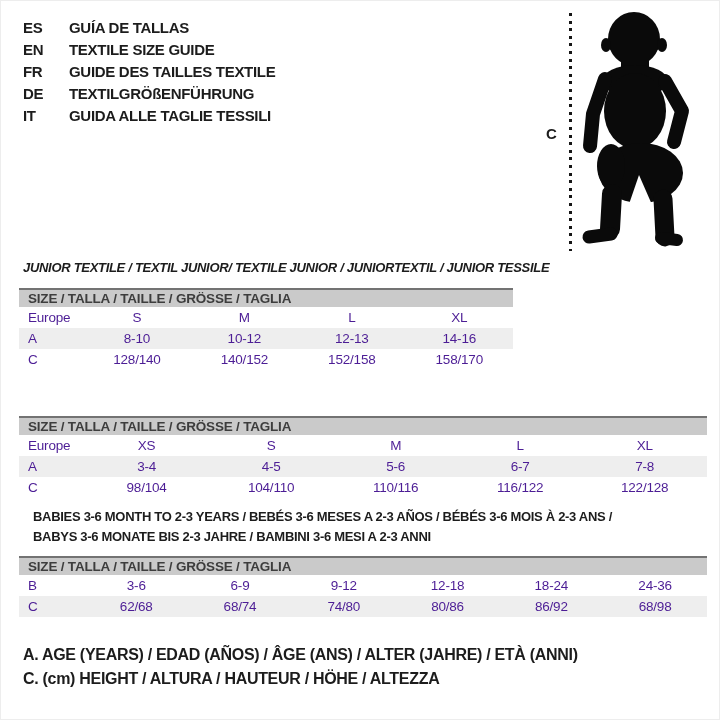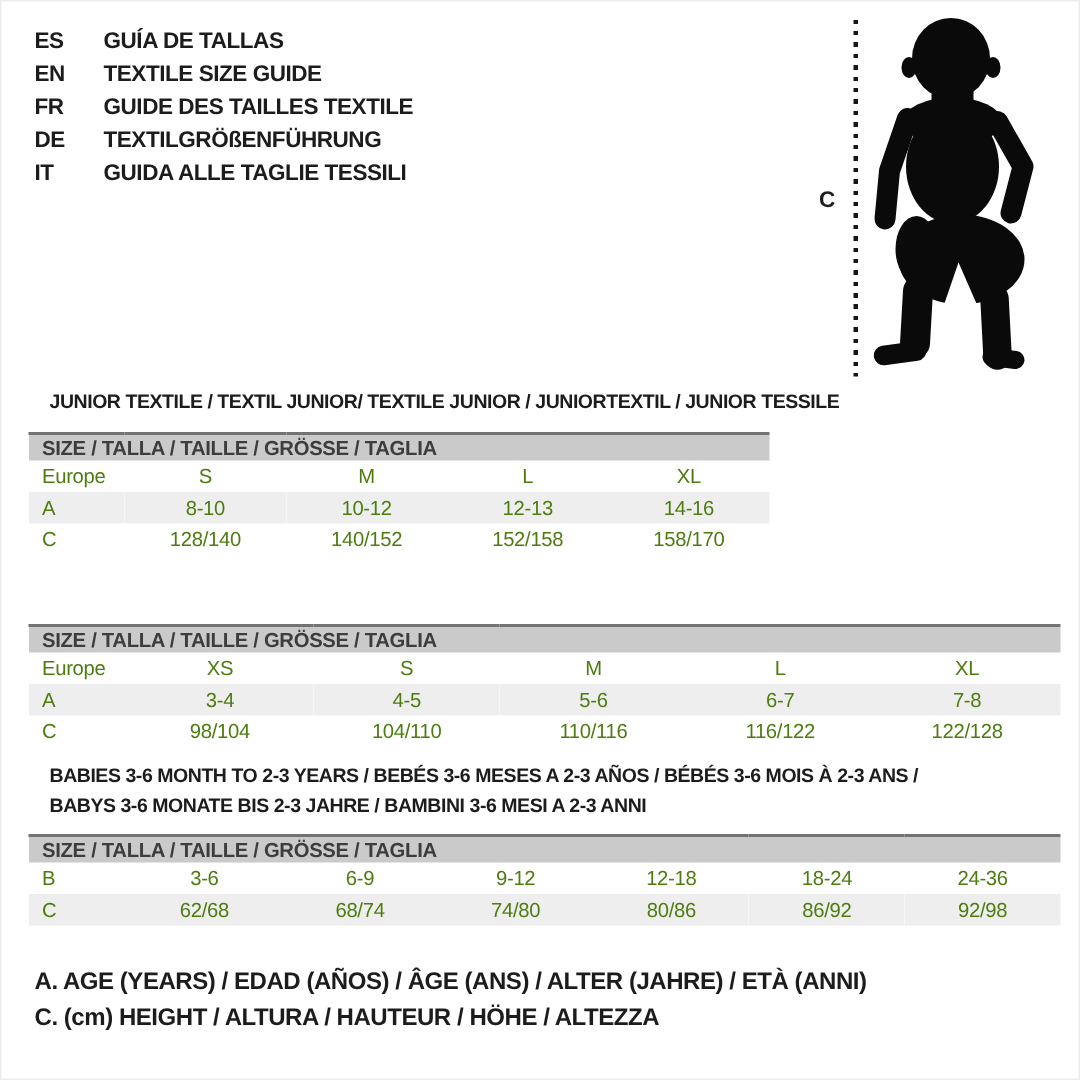--- a/index.html
+++ b/index.html
@@ -15,31 +15,31 @@
   .lang-code{width:46px;}
 
   
   .dotted-line{position:absolute;left:568px;top:12px;width:3px;height:238px;
     background:repeating-linear-gradient(to bottom,#161616 0px,#161616 3px,transparent 3px,transparent 7.6px);}
   .height-label{position:absolute;left:545px;top:124px;font-size:15px;font-weight:bold;}
   .silhouette{position:absolute;left:576px;top:8px;width:132px;height:246px;}
 
   
   .section-title{position:absolute;font-size:13px;font-weight:bold;letter-spacing:-0.3px;white-space:nowrap;}
-  #junior-title{left:32px;top:259px;}
+  #junior-title{left:22px;top:259px;font-style:italic;}
   #children-title{left:22px;top:383px;}
   #babies-title{left:32px;top:506px;line-height:20px;}
   .sub{font-size:9px;vertical-align:-3px;}
 
   
   table.size-table{position:absolute;border-collapse:collapse;table-layout:fixed;font-size:13.5px;letter-spacing:-0.2px;}
   #junior-table{left:18px;top:287px;width:494px;}
   #children-table{left:18px;top:415px;width:688px;}
   #babies-table{left:18px;top:555px;width:688px;}
-  .size-table td{padding:0;height:21px;text-align:center;font-weight:normal;color:#4d7c0f;overflow:hidden;white-space:nowrap;}
+  .size-table td{padding:0;height:21px;text-align:center;font-weight:normal;color:#4c1d95;overflow:hidden;white-space:nowrap;}
   .size-table td.lab{text-align:left;padding-left:9px;}
   .size-table tr.hdr td{background:#cacaca;border-top:2px solid #737373;text-align:left;padding-left:9px;
     font-weight:bold;color:#3d3d3d;height:17px;}
   .size-table tr.shaded td{background:#eeeeee;}
 
   
   .footnotes{position:absolute;left:22px;top:642px;font-size:16px;font-weight:bold;line-height:24px;letter-spacing:-0.3px;white-space:nowrap;}
 </style>
 </head>
 <body>
@@ -197,21 +197,21 @@
       <td>18-24</td>
       <td>24-36</td>
     </tr>
     <tr class="shaded">
       <td class="lab">C</td>
       <td>62/68</td>
       <td>68/74</td>
       <td>74/80</td>
       <td>80/86</td>
       <td>86/92</td>
-      <td>92/98</td>
+      <td>68/98</td>
     </tr>
   </tbody>
     </table>
 
   <div class="footnotes">
     <div>A. AGE (YEARS) / EDAD (AÑOS) / ÂGE (ANS) / ALTER (JAHRE) / ETÀ (ANNI)</div>
     <div>C. (cm) HEIGHT / ALTURA / HAUTEUR / HÖHE / ALTEZZA</div>
   </div>
 
 </div>

